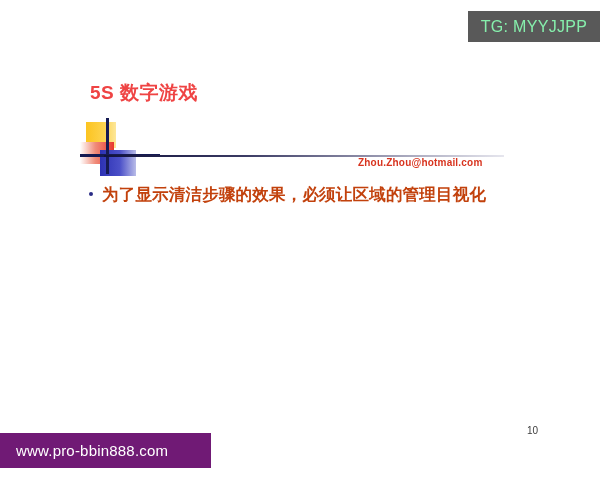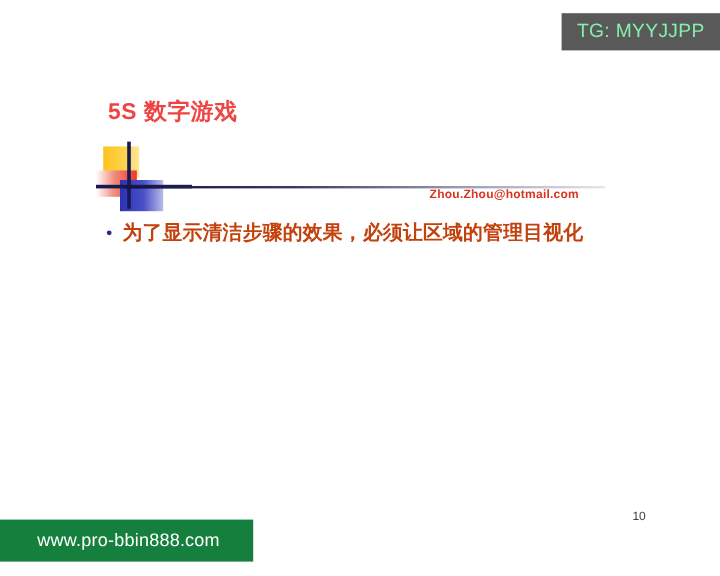--- a/index.html
+++ b/index.html
@@ -38,26 +38,26 @@
     box-sizing: border-box;
   }
 
   
   .wm-url {
     position: absolute;
     left: 0px;
     top: 433px;
     width: 211px;
     height: 35px;
-    background: #15803d;
+    background: #701a75;
     color: #ffffff;
     font-size: 15px;
     display: flex;
     align-items: center;
-    padding-left: 31px;
+    padding-left: 16px;
     box-sizing: border-box;
     letter-spacing: 0.2px;
   }
 
   
   .slide-title {
     position: absolute;
     left: 90px;
     top: 80px;
     font-size: 19px;

